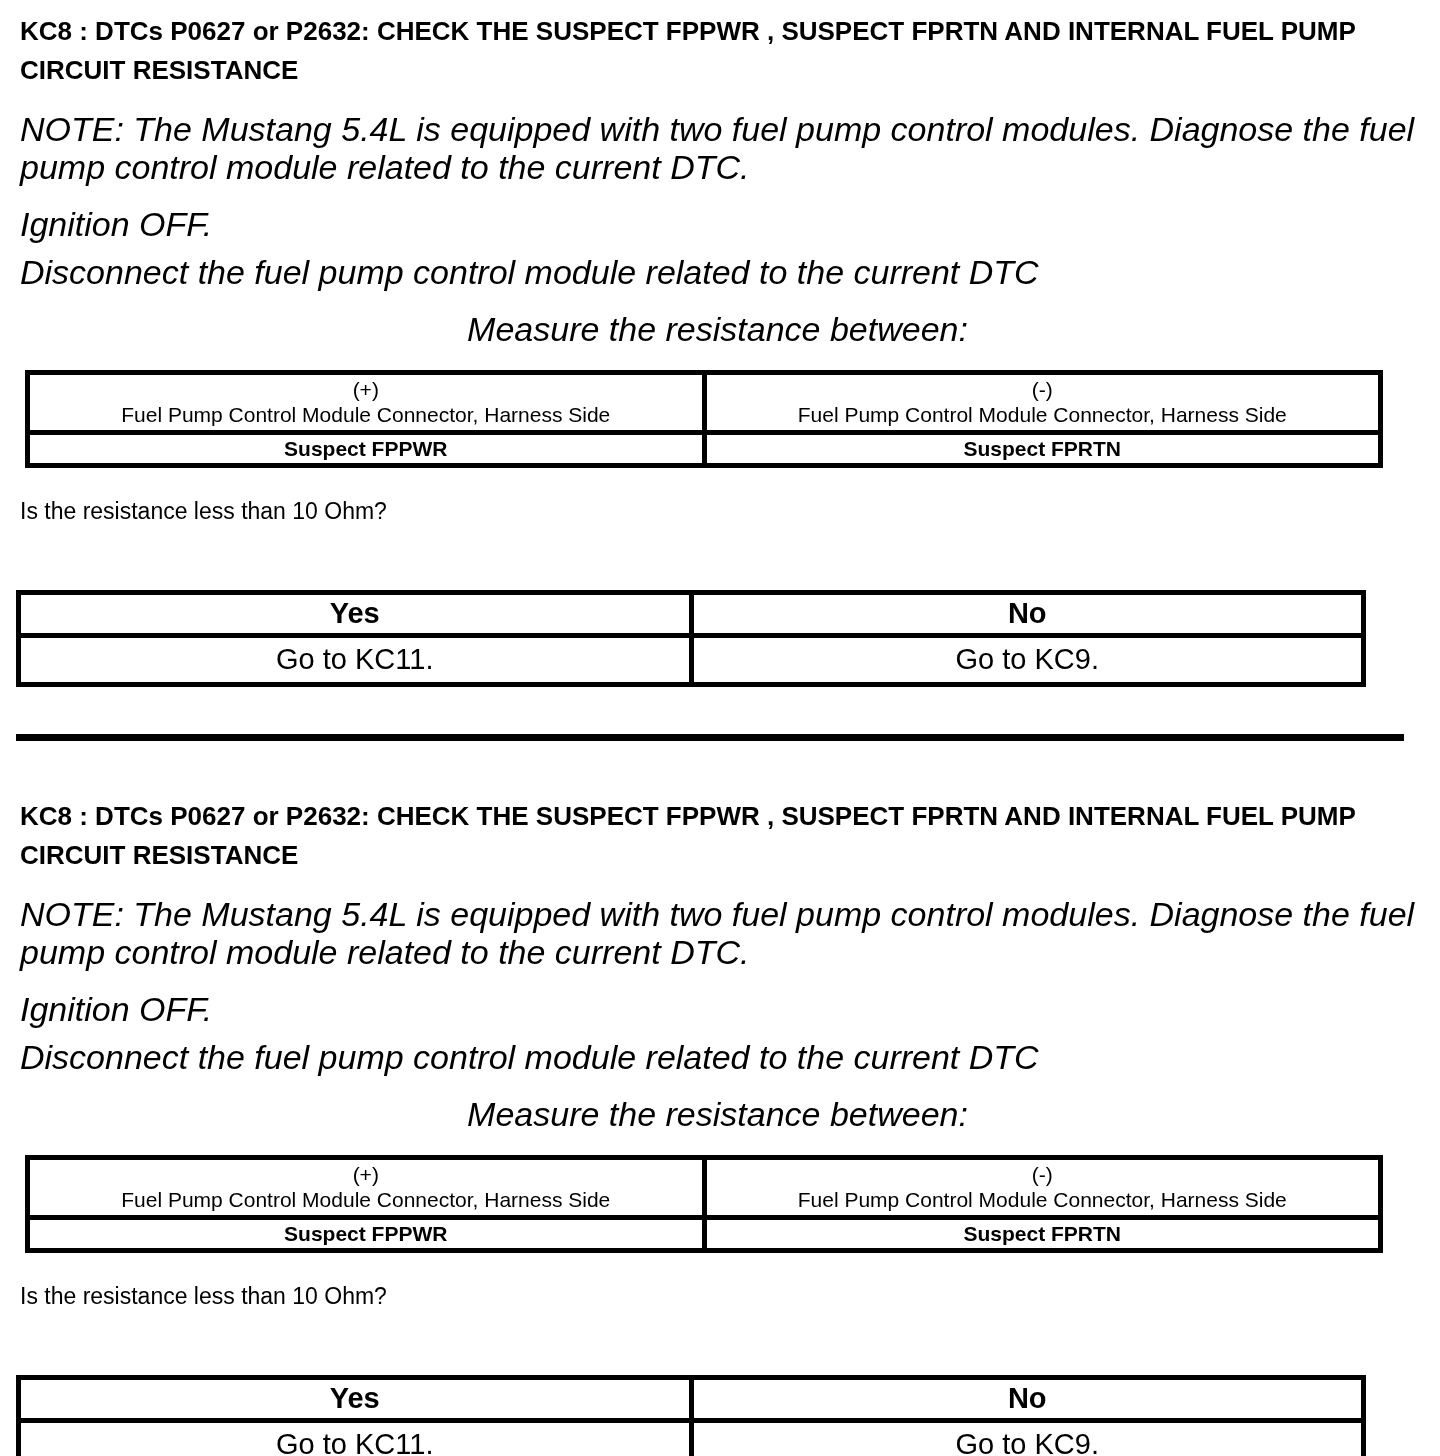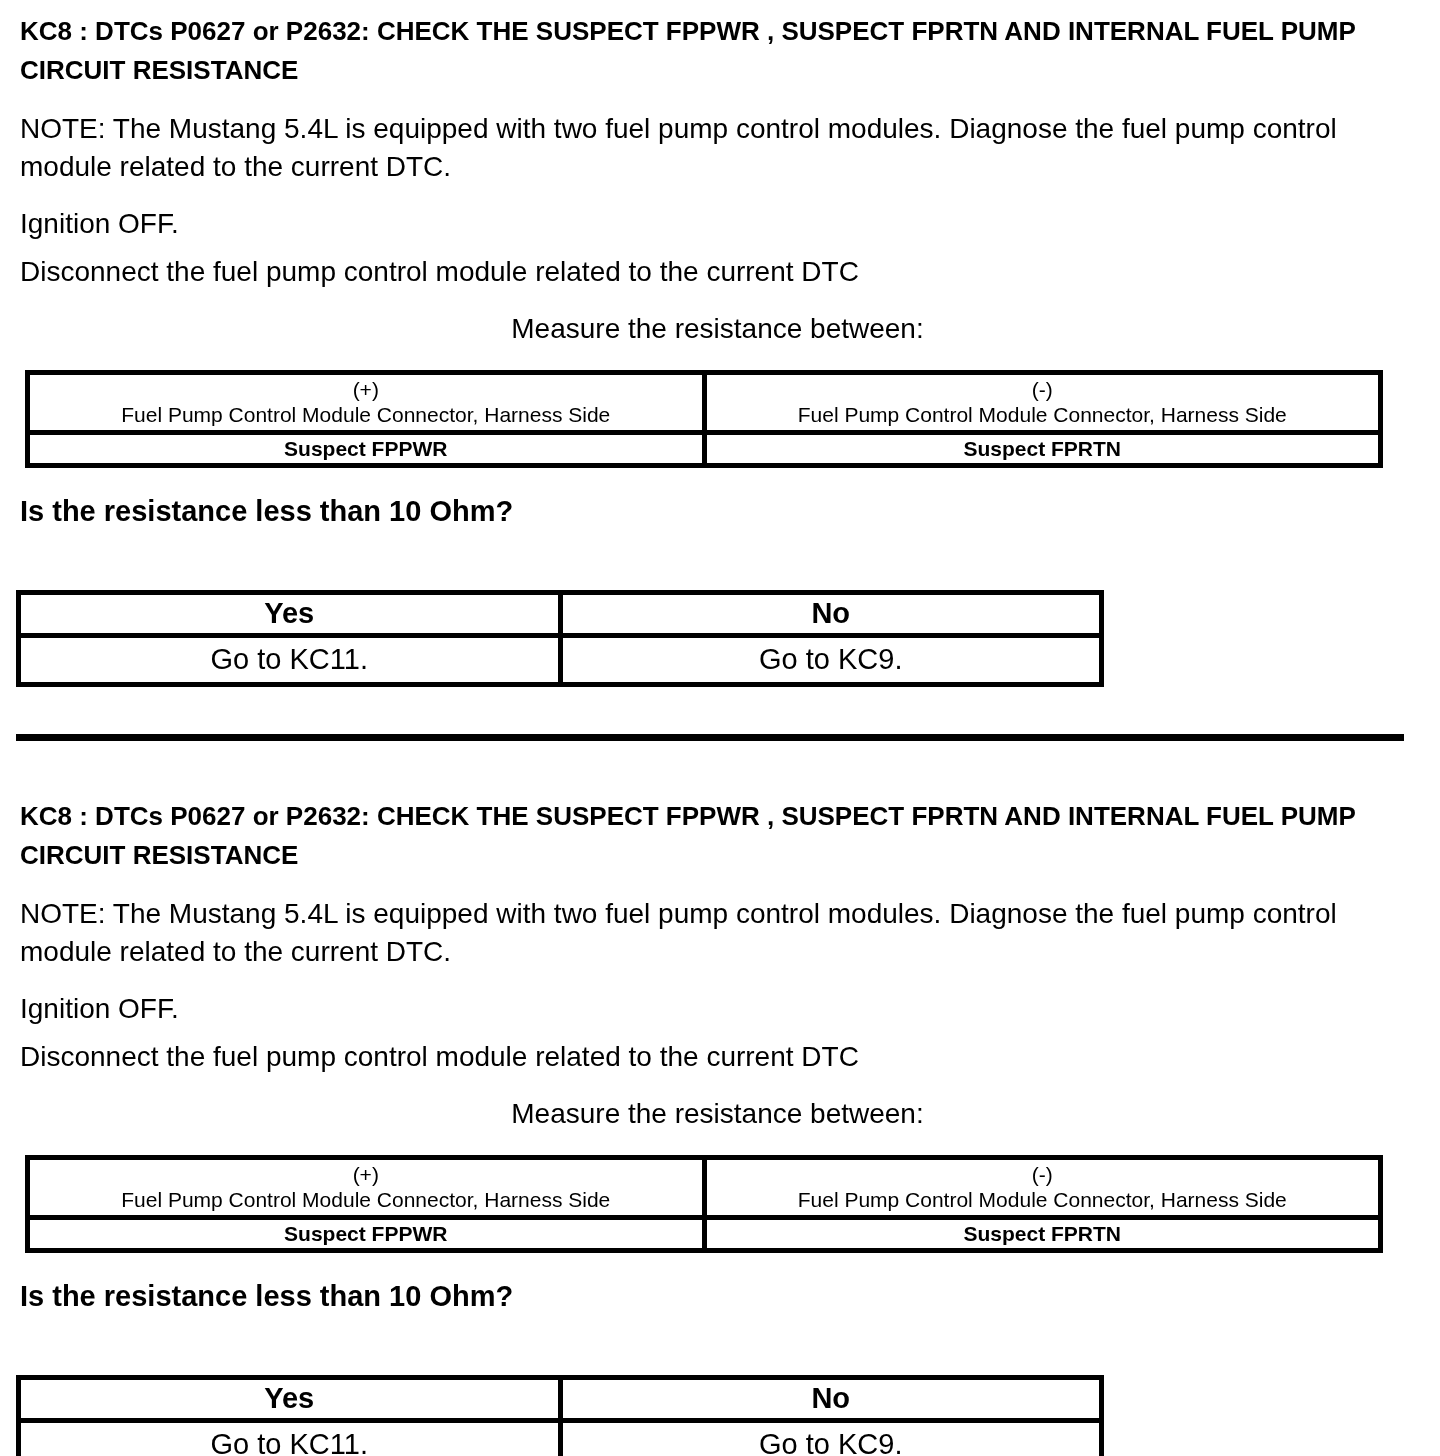--- a/index.html
+++ b/index.html
@@ -18,24 +18,25 @@
     background: #ffffff;
   }
   .heading {
     font-size: 26px;
     font-weight: bold;
     line-height: 39px;
     max-width: 1375px;
     margin: 0 0 20px 0;
   }
   .para {
-    font-size: 28px;
+    font-size: 34px;
     line-height: 38px;
     max-width: 1395px;
     margin: 0;
+    font-style: italic;
   }
   .note   { margin-bottom: 19px; }
   .step-1 { margin-bottom: 10px; }
   .step-2 { margin-bottom: 19px; }
   .step-3 { margin-bottom: 22px; text-align: center; }
 
   table { border-collapse: collapse; table-layout: fixed; }
 
   .measure-table {
     width: 1358px;
@@ -46,28 +47,28 @@
     text-align: center;
     vertical-align: middle;
     font-size: 21px;
     line-height: 25px;
     width: 50%;
   }
   .measure-table .head-cell { padding: 2px 6px 3px 6px; }
   .measure-table .value-cell { padding: 1px 6px 2px 6px; font-weight: bold; }
 
   .question {
-    font-size: 29px;
-    font-weight: bold;
+    font-size: 23px;
+    font-weight: normal;
     line-height: 34px;
     margin: 26px 0 0 0;
   }
 
   .decision-table {
-    width: 1088px;
+    width: 1350px;
     margin-left: -4px;
     margin-top: 62px;
   }
   .decision-table th, .decision-table td {
     border: 5px solid #000;
     text-align: center;
     vertical-align: middle;
     font-size: 29px;
     width: 50%;
   }

